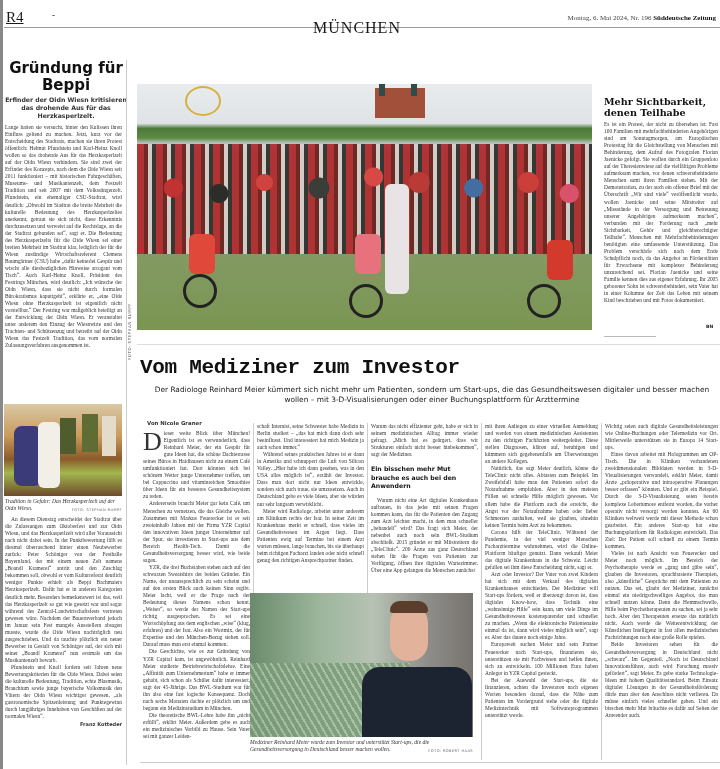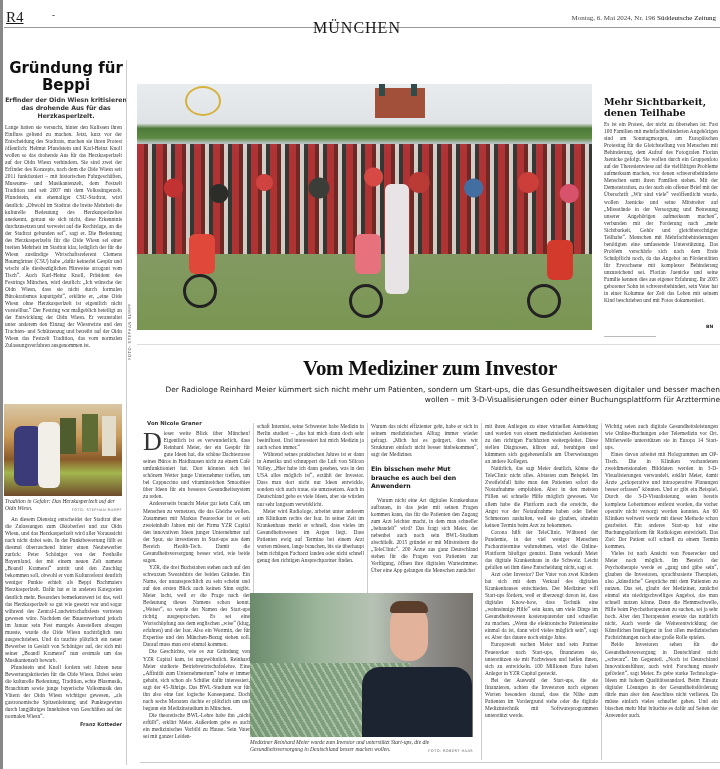--- a/index.html
+++ b/index.html
@@ -4,21 +4,21 @@
 <style>
   * { box-sizing: border-box; margin: 0; padding: 0; }
   html, body { width: 720px; height: 769px; overflow: hidden; background: #fff; }
   body { position: relative; font-family: "DejaVu Serif", serif; color: #1a1a1a; }
   .page-edge { position: absolute; left: 0; top: 0; width: 3px; height: 769px; background: #888; }
   .masthead { position: absolute; left: 4px; top: 6px; width: 716px; height: 22px; border-bottom: 1px solid #999; }
   .mh-page { position: absolute; left: 2px; top: 3px; font-family: "Liberation Serif", serif; font-size: 15px; text-decoration: underline; }
   .mh-dash { position: absolute; left: 48px; top: 4px; font-size: 9px; }
   .mh-section { position: absolute; left: 0; width: 642px; text-align: center; top: 13px; font-family: "Liberation Serif", serif; font-size: 16px; letter-spacing: 1px; margin-left: 32px; }
   .mh-date { position: absolute; right: 4px; top: 8px; font-family: "Liberation Serif", serif; font-size: 7px; color: #444; }
-  .mh-date b { font-weight: normal; color: #111; }
+  .mh-date b { font-weight: bold; color: #111; }
 
   .col { position: absolute; font-size: 5.4px; line-height: 7.05px; text-align: justify; hyphens: auto; color: #333; font-family: "Liberation Serif", serif; }
   .col p { text-indent: 6px; }
   .col p.first { text-indent: 0; }
   .vdiv { position: absolute; width: 1px; background: #ccc; }
   .hdiv { position: absolute; height: 1px; background: #bbb; }
 
   .left-head { position: absolute; left: 4px; top: 60px; width: 124px; text-align: center; font-family: "DejaVu Sans", sans-serif; font-weight: bold; font-size: 15px; line-height: 17px; color: #111; }
   .left-sub { position: absolute; left: 4px; top: 96px; width: 124px; text-align: center; font-family: "DejaVu Sans", sans-serif; font-weight: bold; font-size: 6.2px; line-height: 8.2px; color: #333; }
 
@@ -42,22 +42,22 @@
   .church { position: absolute; left: 238px; top: 4px; width: 50px; height: 30px; background: #a3503a; }
   .church::before { content:""; position:absolute; left: 4px; top: -6px; width: 6px; height: 14px; background:#2f4b4a; }
   .church::after { content:""; position:absolute; right: 8px; top: -6px; width: 6px; height: 14px; background:#2f4b4a; }
   .wheel { position: absolute; left: 48px; top: 2px; width: 36px; height: 30px; border: 2px solid #d6b13b; border-radius: 50%; }
   .wheelchair { position: absolute; width: 34px; height: 34px; border: 3px solid #222; border-radius: 50%; }
   .kid { position: absolute; width: 26px; height: 40px; border-radius: 6px; }
   .credit-v { position: absolute; left: 127px; top: 290px; width: 8px; height: 70px; writing-mode: vertical-rl; transform: rotate(180deg); font-family: "DejaVu Sans", sans-serif; font-size: 4px; letter-spacing: .5px; color: #555; }
 
   .right-head { position: absolute; left: 604px; top: 96px; width: 114px; font-family: "DejaVu Serif", serif; font-weight: bold; font-size: 9.6px; line-height: 11px; color: #111; }
 
-  .main-title { position: absolute; left: 140px; top: 356px; width: 580px; text-align: center; font-family: Liberation Serif, serif; font-weight: bold; font-size: 21px; letter-spacing: -0.3px; color: #111; }
-  .main-sub { position: absolute; left: 144px; top: 385px; width: 576px; text-align: right; font-family: "DejaVu Sans", sans-serif; font-size: 7.4px; line-height: 10px; color: #222; }
+  .main-title { position: absolute; left: 140px; top: 356px; width: 580px; text-align: left; font-family: Liberation Mono, monospace; font-weight: bold; font-size: 21px; letter-spacing: -0.3px; color: #111; }
+  .main-sub { position: absolute; left: 144px; top: 385px; width: 576px; text-align: center; font-family: "DejaVu Sans", sans-serif; font-size: 7.4px; line-height: 10px; color: #222; }
   .byline { position: absolute; left: 147px; top: 420px; font-family: "DejaVu Sans", sans-serif; font-weight: bold; font-size: 5.4px; color: #333; }
 
   .dropcap { float: left; font-family: "Liberation Serif", serif; font-size: 26px; line-height: 20px; margin: 2px 2px 0 0; }
   .subhead { font-family: "DejaVu Sans", sans-serif; font-weight: bold; font-size: 6.2px; line-height: 8.6px; color: #111; margin: 7px 0 6px 0; text-align: left; }
 
   .photo-trad { left: 4px; top: 404px; width: 118px; height: 92px;
     background: linear-gradient(180deg, #d9c8a6 0%, #c99a5a 35%, #8a5a2a 60%, #a2b64e 75%, #6e4b2c 100%); }
   .photo-meier { left: 250px; top: 593px; width: 223px; height: 144px;
     background: linear-gradient(90deg, #6b8a6c 0%, #9bb59a 30%, #b7c2b4 55%, #8e8d89 80%, #77736e 100%); }
   .caption { position: absolute; font-family: "Liberation Serif", serif; font-style: italic; font-size: 5.6px; line-height: 7px; color: #333; }

